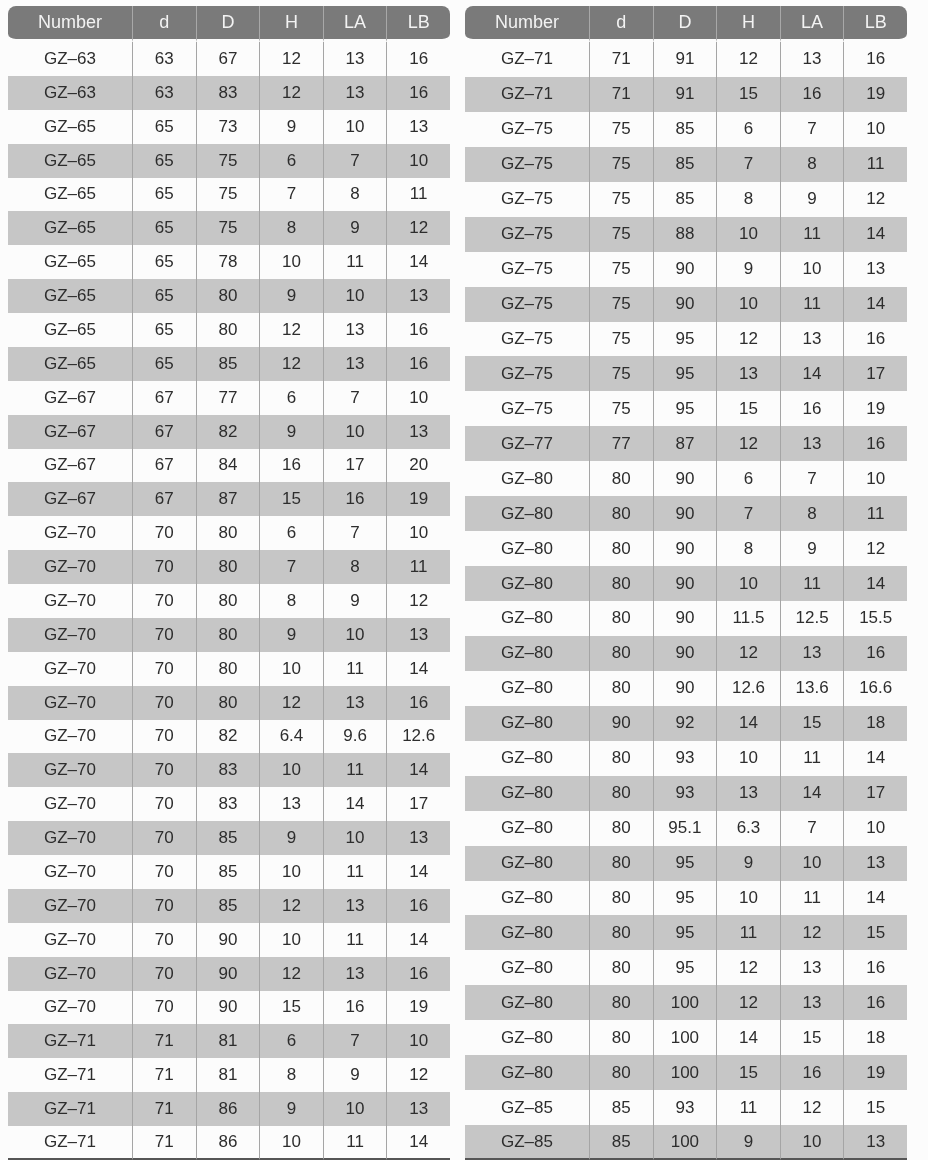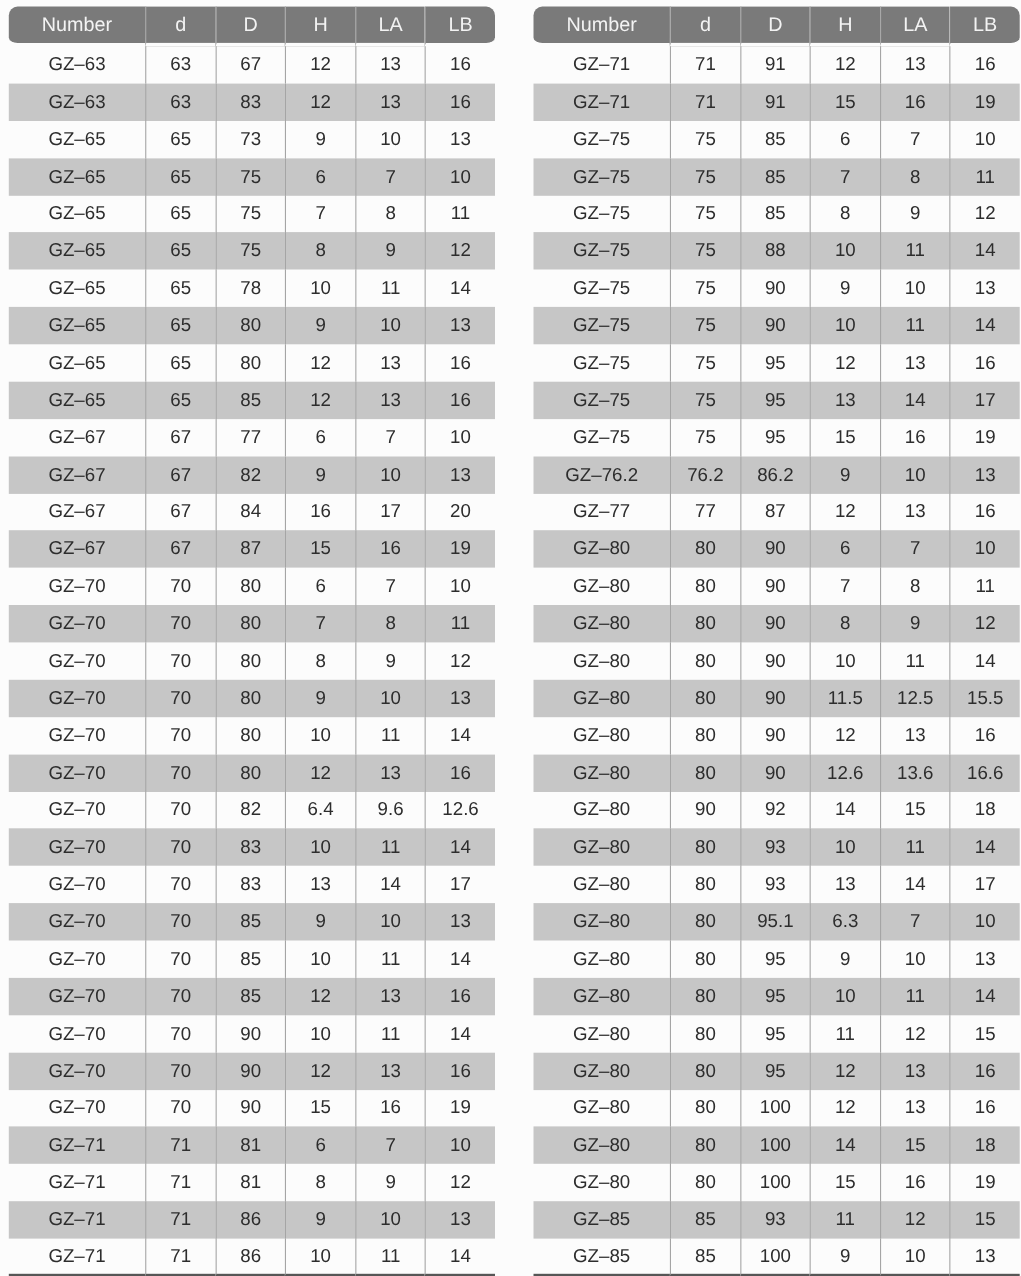--- a/index.html
+++ b/index.html
@@ -7,21 +7,21 @@
     padding: 0;
     background: #fcfcfc;
     font-family: "Liberation Sans", sans-serif;
   }
   .page {
     width: 928px;
     height: 1160px;
     box-sizing: border-box;
     padding: 6px 8px 0 8px;
     display: flex;
-    gap: 35px;
+    gap: 15px;
     background: #fcfcfc;
   }
   table.spec-table {
     width: 442px;
     border-collapse: separate;
     border-spacing: 0;
     table-layout: fixed;
   }
   table.spec-table col.c-number { width: 124px; }
   table.spec-table col.c-num    { width: 63.6px; }
@@ -448,28 +448,20 @@
         </tr>
         <tr>
           <td>GZ–75</td>
           <td>75</td>
           <td>95</td>
           <td>15</td>
           <td>16</td>
           <td>19</td>
         </tr>
         <tr>
-          <td>GZ–76.2</td>
-          <td>76.2</td>
-          <td>86.2</td>
-          <td>9</td>
-          <td>10</td>
-          <td>13</td>
-        </tr>
-        <tr>
           <td>GZ–77</td>
           <td>77</td>
           <td>87</td>
           <td>12</td>
           <td>13</td>
           <td>16</td>
         </tr>
         <tr>
           <td>GZ–80</td>
           <td>80</td>

